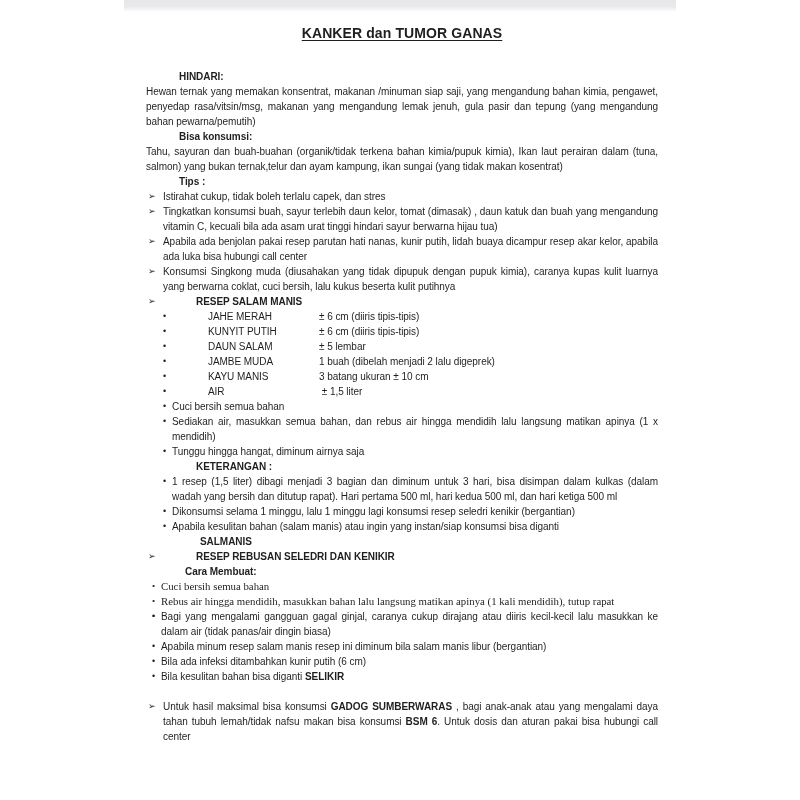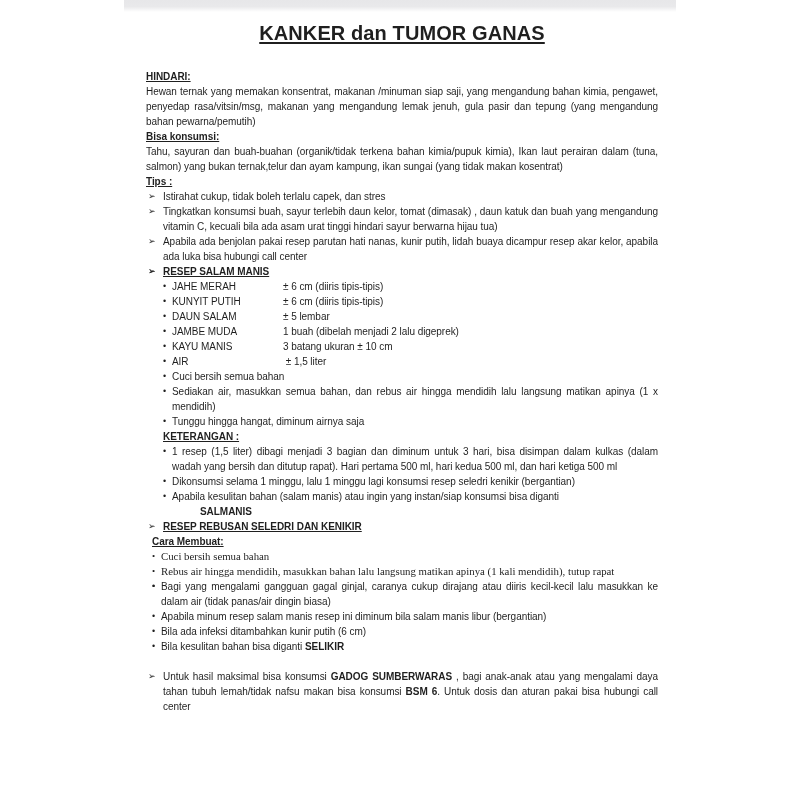--- a/index.html
+++ b/index.html
@@ -10,57 +10,57 @@
   }
   .top-strip{
     position:absolute;left:124px;top:0;width:552px;height:12px;
     background:linear-gradient(to bottom,#e7e7e9 0%,#e9e9eb 55%,rgba(235,235,237,0) 100%);
   }
   .doc{
     position:absolute;left:146px;top:24px;width:512px;
     font-size:10px;line-height:15px;letter-spacing:-0.05px;
   }
   .title{
-    text-align:center;font-size:20px;font-weight:bold;line-height:18px;margin-bottom:27px;
+    text-align:center;font-size:14px;font-weight:bold;line-height:18px;margin-bottom:27px;
     letter-spacing:0.1px;
   }
   .title span{text-decoration:underline;text-underline-offset:2px;}
   .blk{position:relative;}
-  .hu{font-weight:bold;text-decoration:underline;text-underline-offset:1px;}
+  .hu{font-weight:bold;text-underline-offset:1px;margin-left:33px;}
   .b{font-weight:bold;margin-top:37px;}
   .blk-p,.blk-ai,.blk-bi{text-align:justify;}
   .blk-ah,.blk-ai{padding-left:17px;}
   .blk-ah .marker,.blk-ai .marker{left:2px;}
   .blk-bi,.blk-ing{padding-left:9px;}
   .blk-bi .marker,.blk-ing .marker{left:0;}
   .marker{position:absolute;top:0;font-size:9px;}
   .ind1{margin-left:6px;}
   .ind2{margin-left:17px;}
-  .ing-name{display:inline-block;width:111px;}
+  .ing-name{display:inline-block;width:111px;margin-left:36px;}
   .serif{font-family:"Liberation Serif",serif;font-size:10.8px;letter-spacing:0;}
 </style>
 </head>
 <body>
 
 <div class="top-strip"></div>
 
 <div class="doc">
   <div class="title">
     <span>KANKER dan TUMOR GANAS</span>
   </div>
   <div id="doc-body">
       <div class="blk blk-h"><span class="hu">HINDARI:</span></div>
       <div class="blk blk-p"><span class="">Hewan ternak yang memakan konsentrat, makanan /minuman siap saji, yang mengandung bahan kimia, pengawet, penyedap rasa/vitsin/msg, makanan yang mengandung lemak jenuh, gula pasir dan tepung (yang mengandung bahan pewarna/pemutih)</span></div>
       <div class="blk blk-h"><span class="hu">Bisa konsumsi:</span></div>
       <div class="blk blk-p"><span class="">Tahu, sayuran dan buah-buahan (organik/tidak terkena bahan kimia/pupuk kimia), Ikan laut perairan dalam (tuna, salmon) yang bukan ternak,telur dan ayam kampung, ikan sungai (yang tidak makan kosentrat)</span></div>
       <div class="blk blk-h"><span class="hu">Tips :</span></div>
       <div class="blk blk-ai"><span class="marker">➢</span><span class="">Istirahat cukup, tidak boleh terlalu capek, dan stres</span></div>
       <div class="blk blk-ai"><span class="marker">➢</span><span class="">Tingkatkan konsumsi buah, sayur terlebih daun kelor, tomat (dimasak) , daun katuk dan buah yang mengandung vitamin C, kecuali bila ada asam urat tinggi hindari sayur berwarna hijau tua)</span></div>
       <div class="blk blk-ai"><span class="marker">➢</span><span class="">Apabila ada benjolan pakai resep parutan hati nanas, kunir putih, lidah buaya dicampur resep akar kelor, apabila ada luka bisa hubungi call center</span></div>
-      <div class="blk blk-ai"><span class="marker">➢</span></div>
+      <div class="blk blk-ai"><span class="marker">➢</span><span class="">Konsumsi Singkong muda (diusahakan yang tidak dipupuk dengan pupuk kimia), caranya kupas kulit luarnya yang berwarna coklat, cuci bersih, lalu kukus beserta kulit putihnya</span></div>
       <div class="blk blk-ah"><span class="marker">➢</span><span class="hu">RESEP SALAM MANIS</span></div>
       <div class="blk blk-ing ind2"><span class="marker">•</span><span class="ing-name">JAHE MERAH</span><span>± 6 cm (diiris tipis-tipis)</span></div>
       <div class="blk blk-ing ind2"><span class="marker">•</span><span class="ing-name">KUNYIT PUTIH</span><span>± 6 cm (diiris tipis-tipis)</span></div>
       <div class="blk blk-ing ind2"><span class="marker">•</span><span class="ing-name">DAUN SALAM</span><span>± 5 lembar</span></div>
       <div class="blk blk-ing ind2"><span class="marker">•</span><span class="ing-name">JAMBE MUDA</span><span>1 buah (dibelah menjadi 2 lalu digeprek)</span></div>
       <div class="blk blk-ing ind2"><span class="marker">•</span><span class="ing-name">KAYU MANIS</span><span>3 batang ukuran ± 10 cm</span></div>
       <div class="blk blk-ing ind2"><span class="marker">•</span><span class="ing-name">AIR</span><span> ± 1,5 liter</span></div>
       <div class="blk blk-bi ind2"><span class="marker">•</span><span class="">Cuci bersih semua bahan</span></div>
       <div class="blk blk-bi ind2"><span class="marker">•</span><span class="">Sediakan air, masukkan semua bahan, dan rebus air hingga mendidih lalu langsung matikan apinya (1 x mendidih)</span></div>
       <div class="blk blk-bi ind2"><span class="marker">•</span><span class="">Tunggu hingga hangat, diminum airnya saja</span></div>

